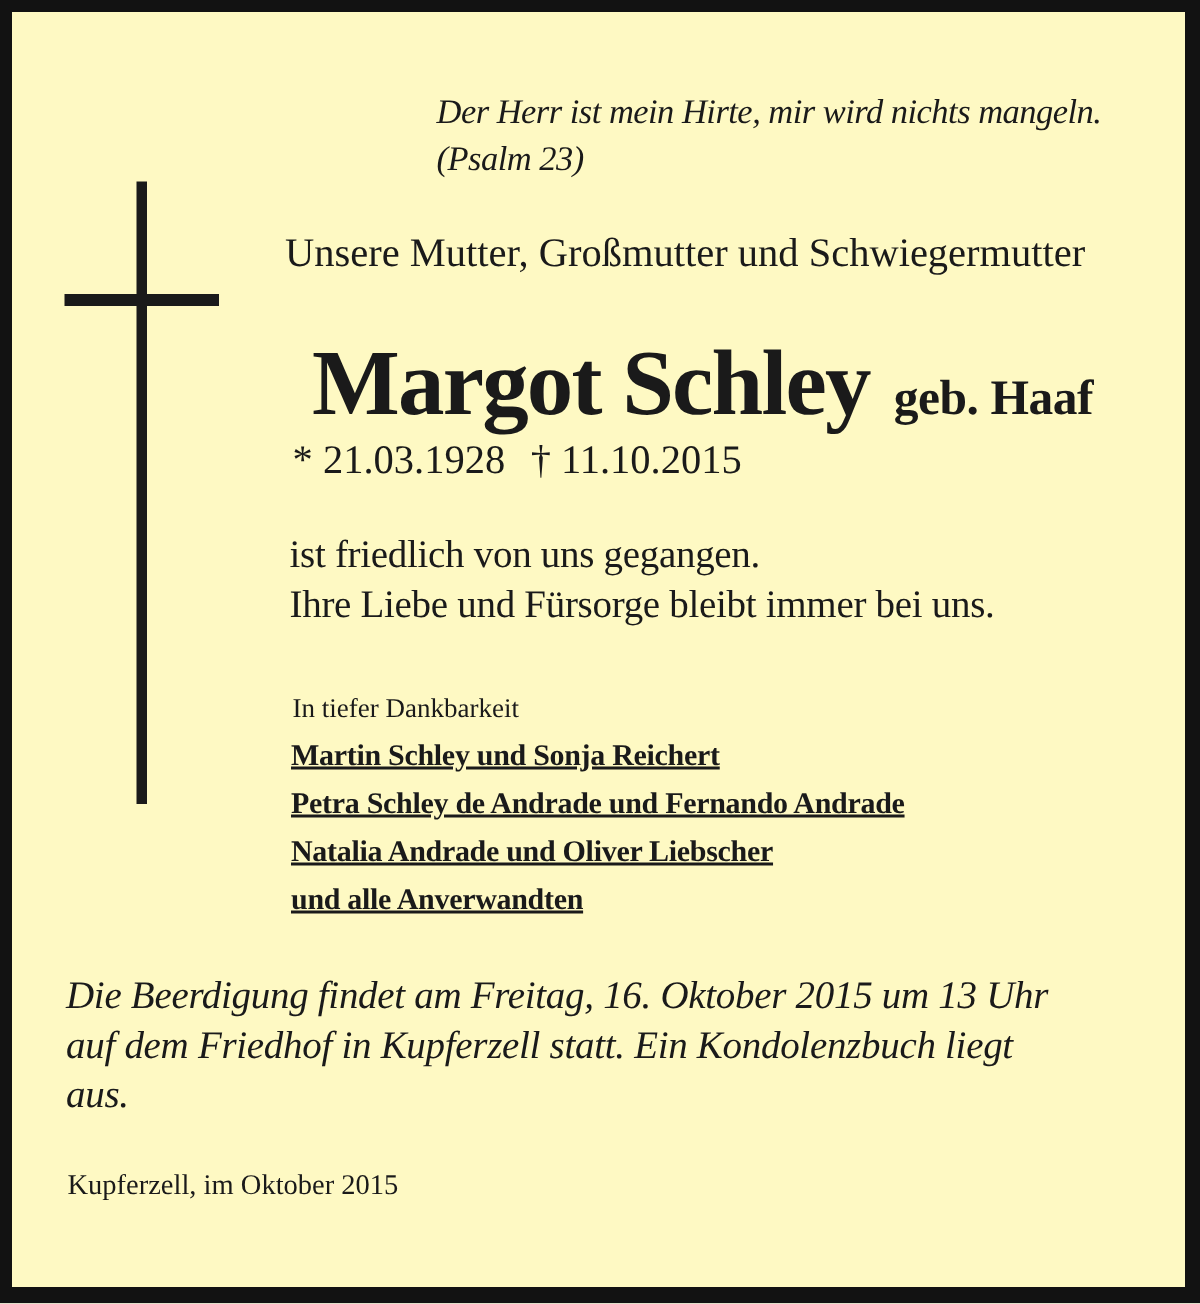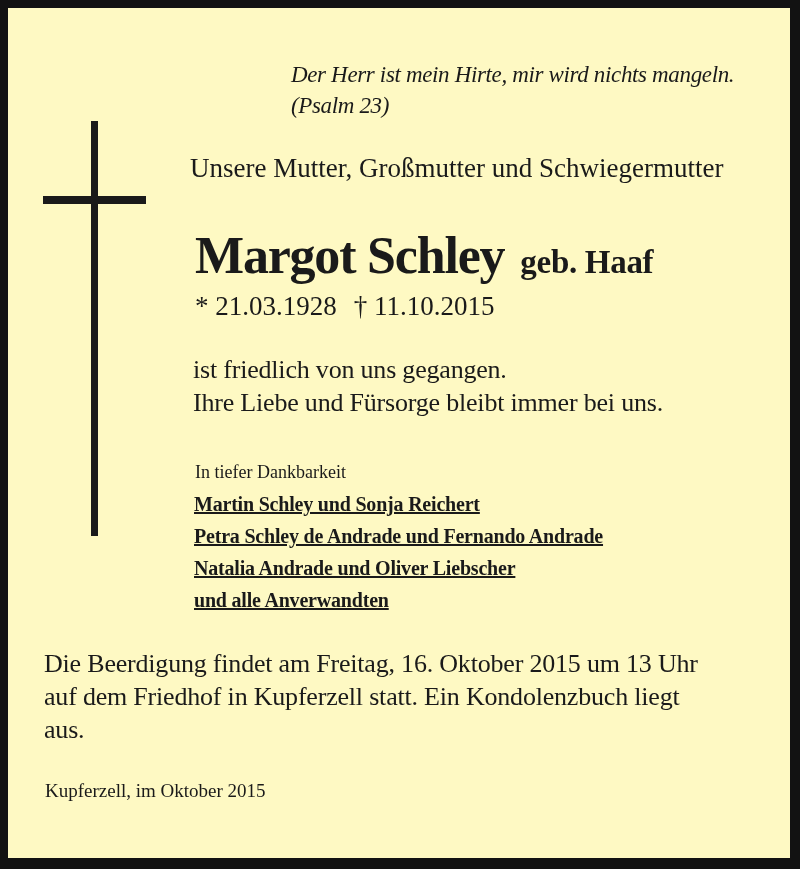--- a/index.html
+++ b/index.html
@@ -52,23 +52,24 @@
     font-size: 27px;
     line-height: 32px;
     white-space: nowrap;
   }
   .nameline {
     left: 195px; top: 221px;
     line-height: 70px;
     white-space: nowrap;
   }
   .name {
-    font-size: 52px;
+    font-size: 62px;
     font-weight: bold;
     letter-spacing: -1.2px;
+    margin-left: 13px;
   }
   .maiden {
     font-size: 33px;
     font-weight: bold;
     margin-left: 16px;
     letter-spacing: -0.3px;
   }
   .dates {
     left: 195px; top: 291px;
     font-size: 27px;
@@ -96,20 +97,21 @@
     letter-spacing: -0.2px;
     white-space: nowrap;
     text-decoration: underline;
   }
   .funeral {
     left: 44px; top: 647px;
     font-size: 26px;
     line-height: 33px;
     letter-spacing: -0.2px;
     white-space: pre-line;
+    font-style: italic;
   }
   .closing {
     left: 45px; top: 775px;
     font-size: 19px;
     line-height: 32px;
     white-space: nowrap;
   }
 </style>
 </head>
 <body>

